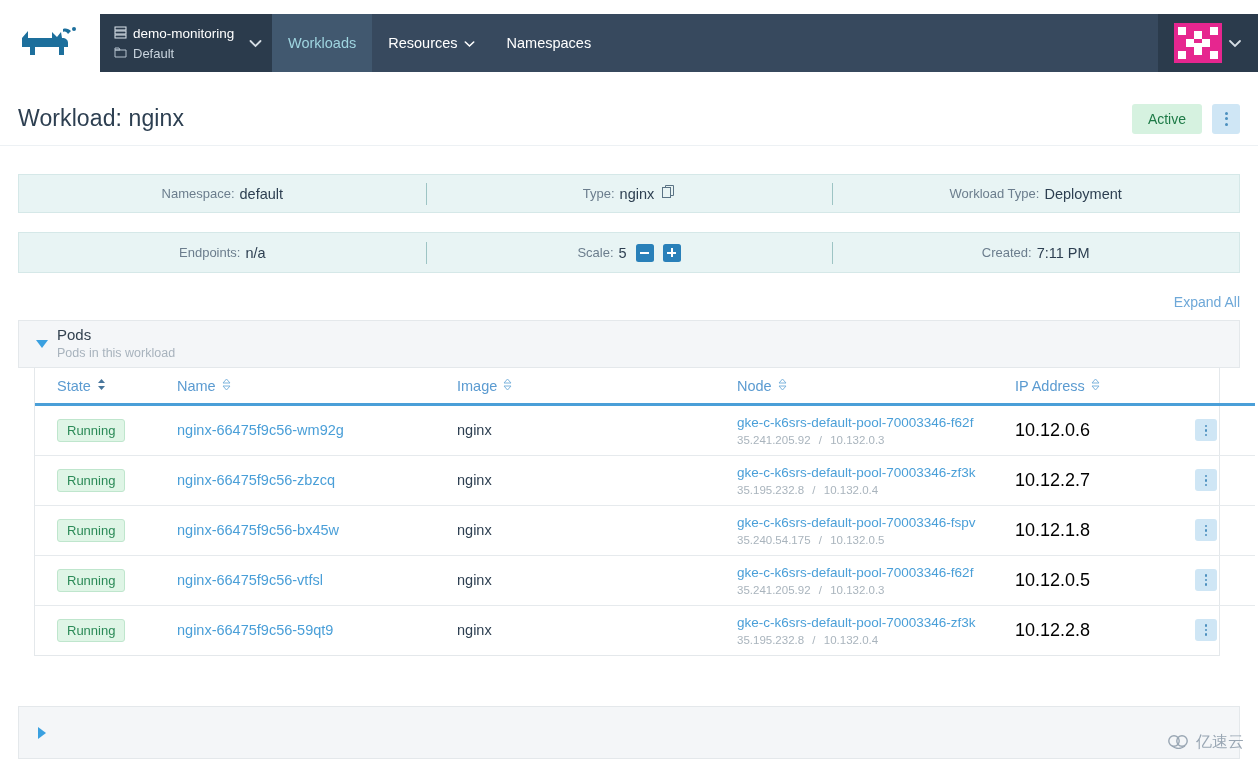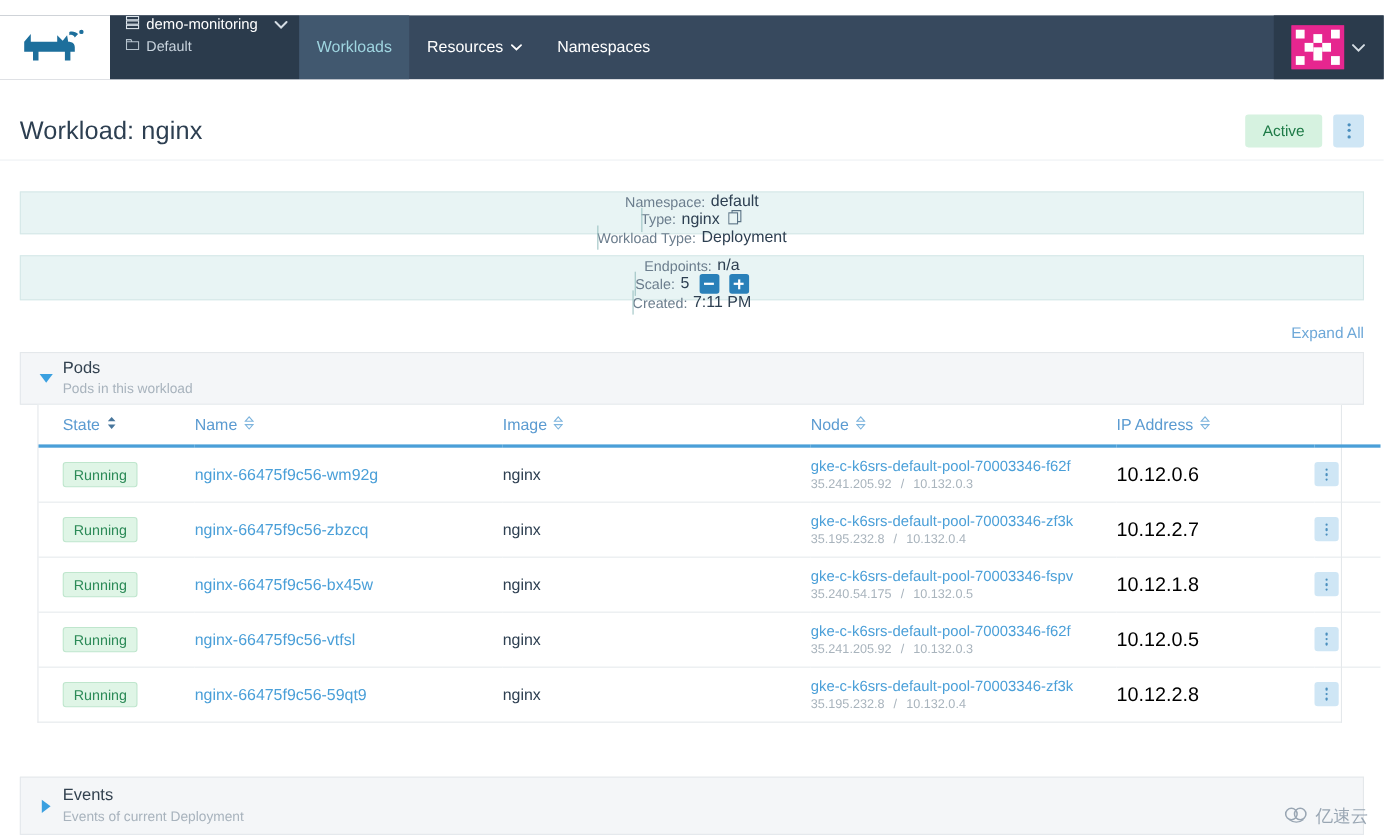--- a/index.html
+++ b/index.html
@@ -21,21 +21,21 @@
   }
   .logo-wrap{
     width:100px;height:58px;background:#ffffff;
     display:flex;align-items:center;justify-content:center;
     flex:0 0 100px;
   }
   .logo-cow{display:block;}
 
   .cluster-select{
     flex:0 0 172px;width:172px;background:#2b3b4c;
-    display:flex;align-items:flex-start;padding:0 10px 0 14px;
+    display:flex;align-items:center;padding:0 10px 0 14px;
     box-sizing:border-box;position:relative;gap:38px;
   }
   .cluster-lines{flex:1;min-width:0;}
   .cluster-row{display:flex;align-items:center;gap:6px;line-height:1;}
   .cluster-row.one{margin-bottom:5px;}
   .cluster-name{color:#ffffff;font-size:13.5px;white-space:nowrap;}
   .project-name{color:#c9d4de;font-size:13px;white-space:nowrap;}
   .ico{flex:0 0 auto;display:inline-block;}
   .chev{flex:0 0 auto;margin-left:2px;}
 
@@ -82,21 +82,21 @@
     display:flex;align-items:center;justify-content:center;cursor:pointer;
   }
   .kebab-btn .dots{display:flex;flex-direction:column;gap:2.5px;}
   .kebab-btn .dots i{width:3px;height:3px;border-radius:50%;background:#4b8fbe;display:block;}
 
   
   .banner{
     position:absolute;left:18px;width:1222px;
     background:#e8f4f4;border:1px solid #d5e8e8;
     box-sizing:border-box;
-    display:flex;align-items:center;flex-direction:column;
+    display:flex;align-items:center;
   }
   #banner1{top:174px;height:39px;}
   #banner2{top:232px;height:41px;}
   .bcell{
     flex:1;display:flex;align-items:center;justify-content:center;
     gap:5px;position:relative;height:100%;
   }
   .bcell + .bcell::before{
     content:"";position:absolute;left:0;top:50%;transform:translateY(-50%);
     width:1px;height:22px;background:#9dc4c4;
@@ -567,24 +567,20 @@
 
     </tbody>
   </table>
 </div>
 
 <div class="accordion" id="events-acc">
   <div class="acc-head">
     <span class="acc-arrow">
         <span class="tri-right"></span>
       </span>
-    <span class="acc-text">
-      <div class="acc-title">Events</div>
-      <div class="acc-sub">Events of current Deployment</div>
-    </span>
   </div>
 </div>
 
 <div class="watermark">
   <span>
     <svg width="24" height="16" viewBox="0 0 24 16">
       <circle cx="7" cy="8" r="5.2" fill="none" stroke="#8a99a8" stroke-width="1.4"></circle>
       <circle cx="15" cy="8" r="5.2" fill="none" stroke="#8a99a8" stroke-width="1.4"></circle>
       <path d="M5 13 C9 16 14 16 18 13" fill="none" stroke="#8a99a8" stroke-width="1.4"></path>
     </svg>

